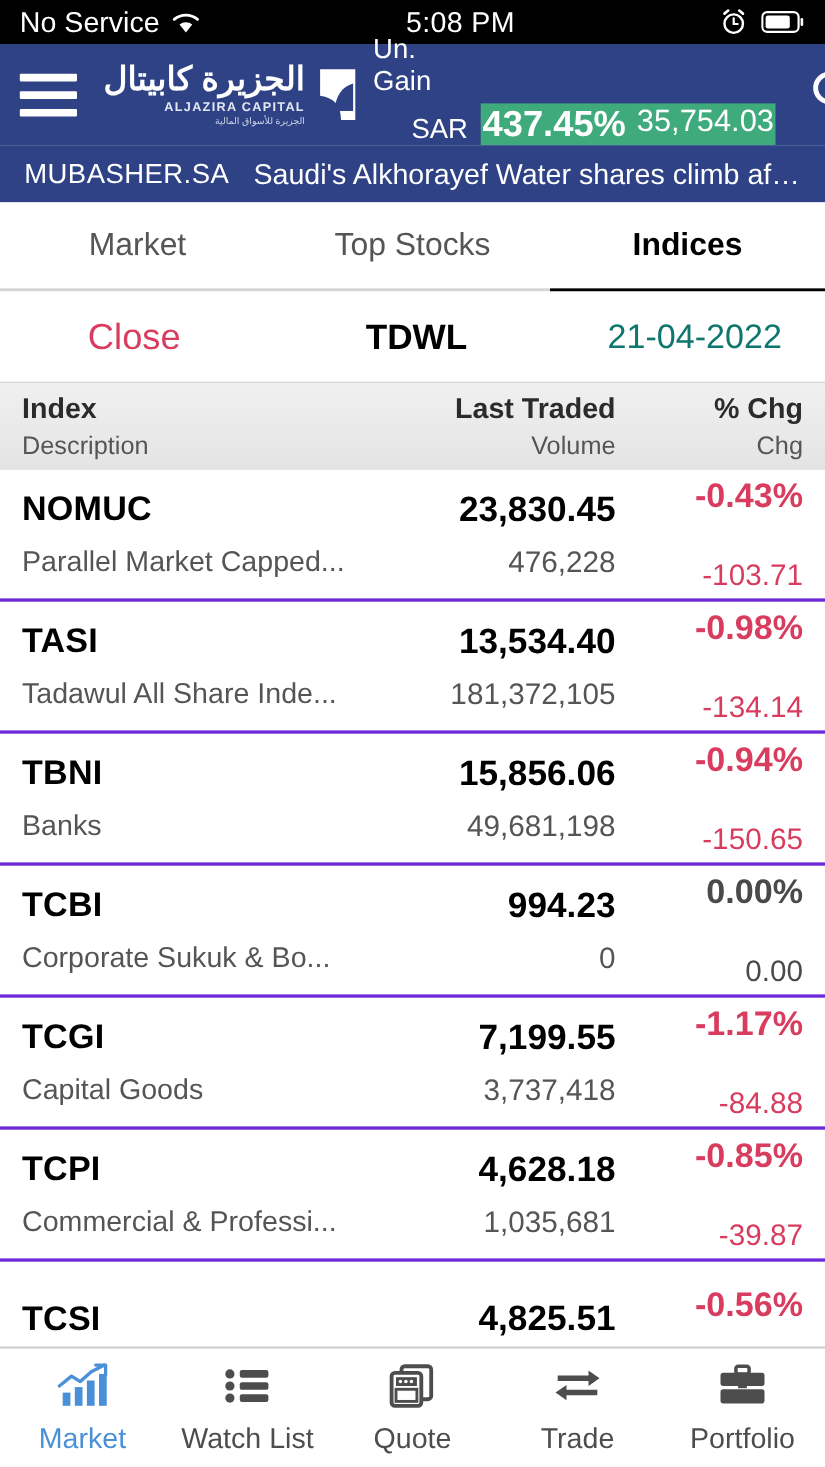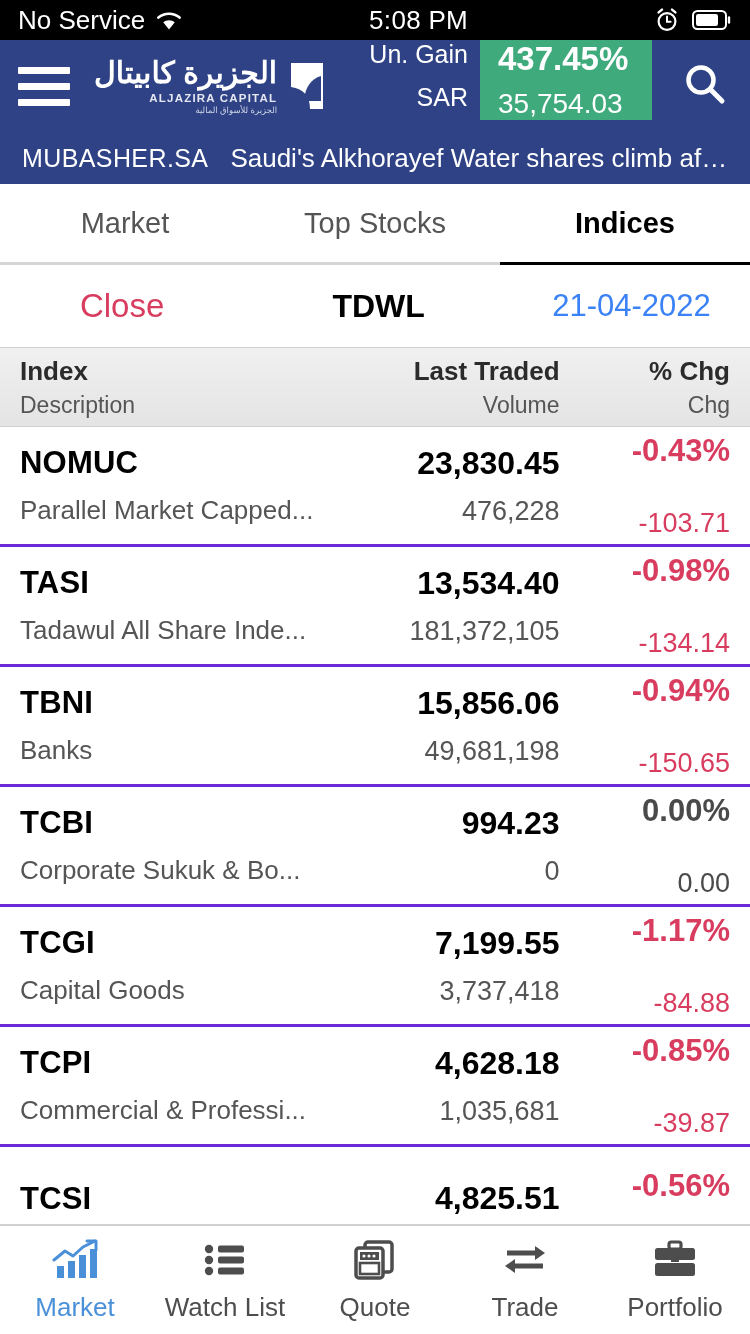--- a/index.html
+++ b/index.html
@@ -32,27 +32,27 @@
   }
   .hamburger { width:52px; display:flex; flex-direction:column; gap:9px; flex:0 0 auto; cursor:pointer; }
   .hamburger i { display:block; height:7px; background:#fff; border-radius:1px; }
   .brand { display:flex; align-items:center; gap:8px; margin-left:14px; flex:0 0 auto; }
   .brand-txt { display:flex; flex-direction:column; align-items:flex-end; line-height:1; }
   .brand-ar { color:#fff; font-size:30px; font-weight:700; direction:rtl; letter-spacing:.5px; }
   .brand-en { color:#e4e7f2; font-size:11.5px; letter-spacing:1.2px; margin-top:5px; font-weight:600; }
   .brand-ar2 { color:#cfd5e8; font-size:8.5px; direction:rtl; margin-top:2px; }
   .brand-mark { width:44px; height:52px; flex:0 0 auto; }
 
-  .gain { margin-left:auto; display:flex; align-items:flex-start; height:92px; }
+  .gain { margin-left:auto; display:flex; align-items:flex-end; height:92px; }
   .gain-labels {
     display:flex; flex-direction:column; justify-content:center;
     align-items:flex-end; gap:14px; padding-right:12px; color:#fff; font-size:25px;
   }
   .gain-values {
-    background:#3faa7c; display:flex; flex-direction:column; justify-content:center;
+    background:#3faa7c; display:flex; flex-direction:row; justify-content:center;
     gap:10px; padding:0 18px; min-width:172px; color:#fff;
   }
   .gain-pct { font-size:33px; font-weight:600; }
   .gain-sar { font-size:28px; }
   .search-btn { margin-left:20px; margin-right:4px; cursor:pointer; flex:0 0 auto; }
 
   
   .ticker {
     background:#2e4285; flex:0 0 52px; display:flex; align-items:center;
     padding:0 22px; gap:22px; color:#fff; overflow:hidden; white-space:nowrap;
@@ -68,21 +68,21 @@
   }
   .tab.active { color:#000; font-weight:600; }
   .tabs-rule { flex:0 0 3px; display:flex; }
   .tabs-rule span { flex:1; background:#d5d5d5; }
   .tabs-rule span.on { background:#000; }
 
   
   .subbar { flex:0 0 82px; display:flex; align-items:center; background:#fff;gap:16px; }
   .sb-close { width:34%; text-align:center; color:#d83c5e; font-size:33px; cursor:pointer; }
   .sb-mkt { width:33%; text-align:center; color:#000; font-size:32px; font-weight:700; }
-  .sb-date { width:33%; text-align:center; color:#3b82f6; font-size:31px; }
+  .sb-date { width:33%; text-align:center; color:#0f766e; font-size:31px; }
 
   
   .thead {
     flex:0 0 80px; background:linear-gradient(#f0f0f0,#e4e4e4);
     border-top:1px solid #cfcfcf; border-bottom:1px solid #cfcfcf;
     display:flex; align-items:center; padding:0 20px;
   }
   .th-col { display:flex; flex-direction:column; gap:5px; }
   .th-c1 { width:42%; align-items:flex-start; }
   .th-c2 { width:34%; align-items:flex-end; }

